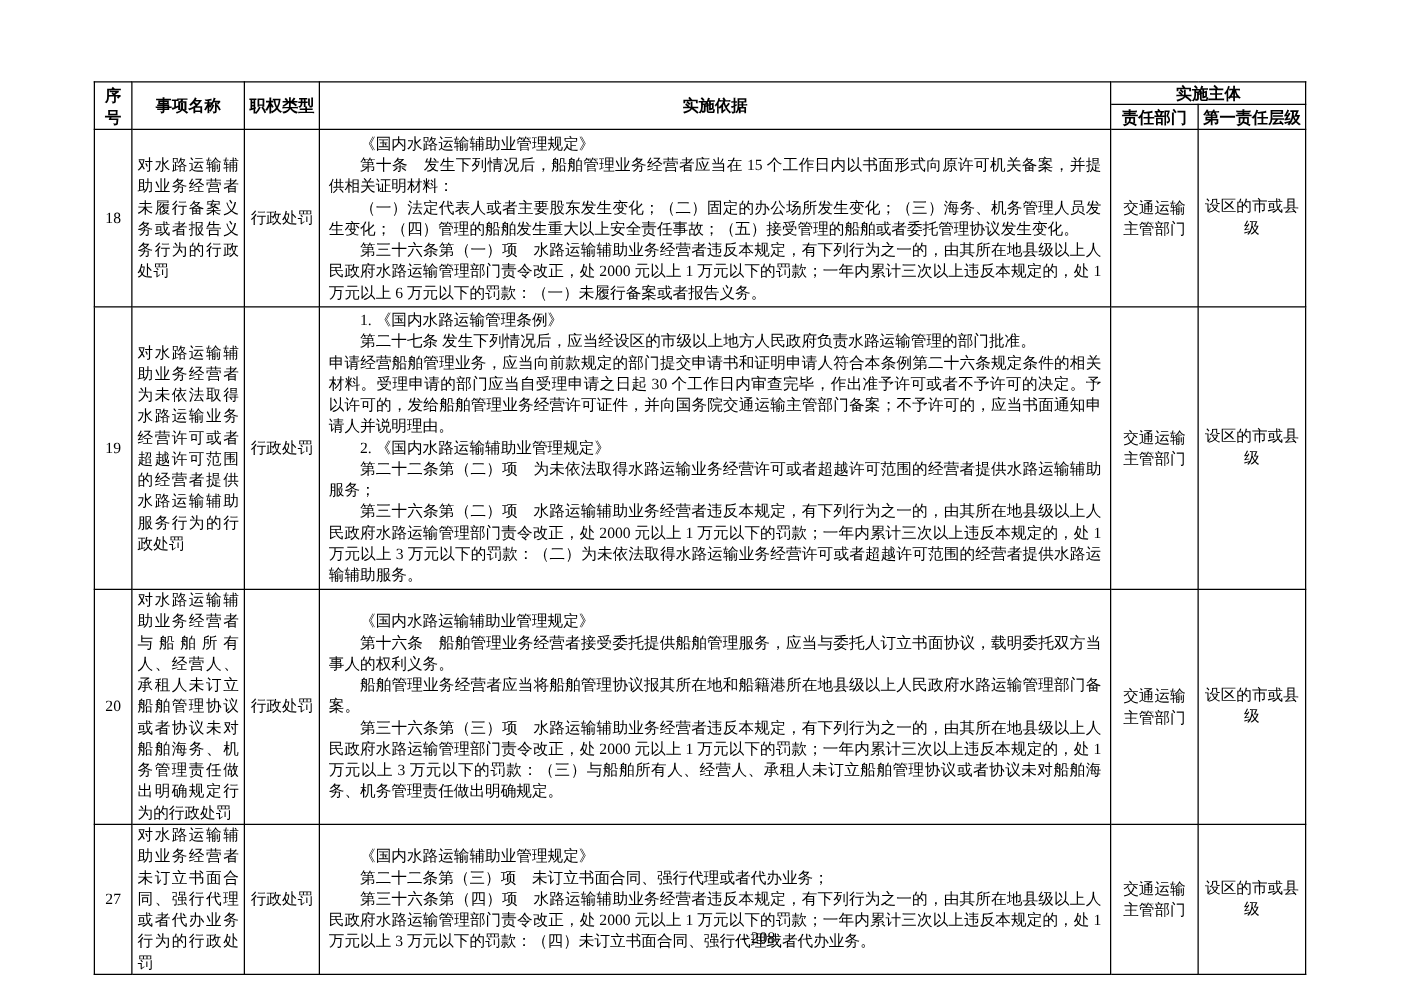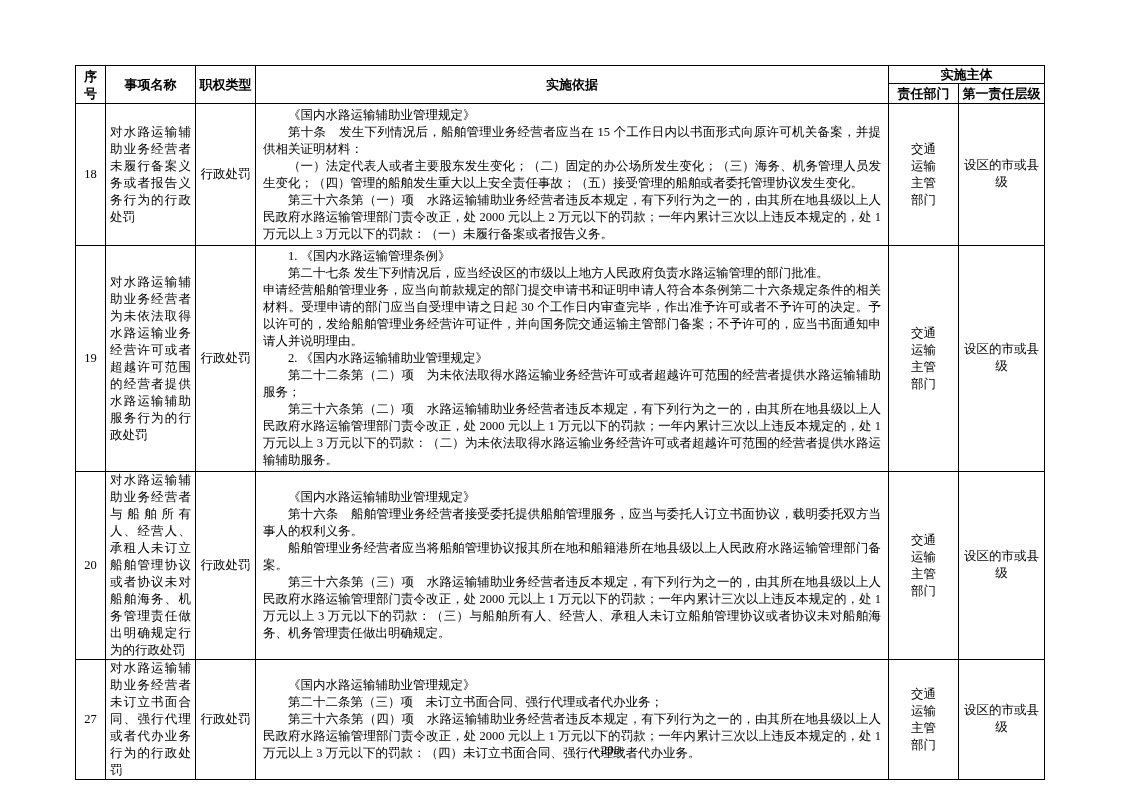--- a/index.html
+++ b/index.html
@@ -40,21 +40,21 @@
     text-align: center;
     padding: 0 2px;
   }
   th.h-no { padding: 0 7px; }
   tr.h-top { height: 18px; }
   tr.h-bottom { height: 20px; }
   td.c-no, td.c-type, td.c-dept, td.c-level {
     text-align: center;
     padding: 0 2px;
   }
-  td.c-dept { padding: 0 18px; }
+  td.c-dept { padding: 0 6px; }
   td.c-level { padding: 0 4px; font-family: Liberation Mono, monospace; }
   td.c-name {
     text-align: justify;
     padding: 0 4px;
   }
   td.c-basis {
     text-align: justify;
     padding: 2px 7px;
     margin-top: 20px;
   }
@@ -107,21 +107,21 @@
     </thead>
     <tbody>
       <tr class="r-18">
         <td class="c-no">18</td>
         <td class="c-name">对水路运输辅助业务经营者未履行备案义务或者报告义务行为的行政处罚</td>
         <td class="c-type">行政处罚</td>
         <td class="c-basis">
           <p class="para">《国内水路运输辅助业管理规定》</p>
           <p class="para">第十条　发生下列情况后，船舶管理业务经营者应当在 15 个工作日内以书面形式向原许可机关备案，并提供相关证明材料：</p>
           <p class="para">（一）法定代表人或者主要股东发生变化；（二）固定的办公场所发生变化；（三）海务、机务管理人员发生变化；（四）管理的船舶发生重大以上安全责任事故；（五）接受管理的船舶或者委托管理协议发生变化。</p>
-          <p class="para">第三十六条第（一）项　水路运输辅助业务经营者违反本规定，有下列行为之一的，由其所在地县级以上人民政府水路运输管理部门责令改正，处 2000 元以上 2 万元以下的罚款；一年内累计三次以上违反本规定的，处 1 万元以上 3 万元以下的罚款：（一）未履行备案或者报告义务。</p>
+          <p class="para">第三十六条第（一）项　水路运输辅助业务经营者违反本规定，有下列行为之一的，由其所在地县级以上人民政府水路运输管理部门责令改正，处 2000 元以上 1 万元以下的罚款；一年内累计三次以上违反本规定的，处 1 万元以上 6 万元以下的罚款：（一）未履行备案或者报告义务。</p>
         </td>
         <td class="c-dept">交通运输主管部门</td>
         <td class="c-level">设区的市或县级</td>
       </tr>
       <tr class="r-19">
         <td class="c-no">19</td>
         <td class="c-name">对水路运输辅助业务经营者为未依法取得水路运输业务经营许可或者超越许可范围的经营者提供水路运输辅助服务行为的行政处罚</td>
         <td class="c-type">行政处罚</td>
         <td class="c-basis">
           <p class="para">1. 《国内水路运输管理条例》</p>

